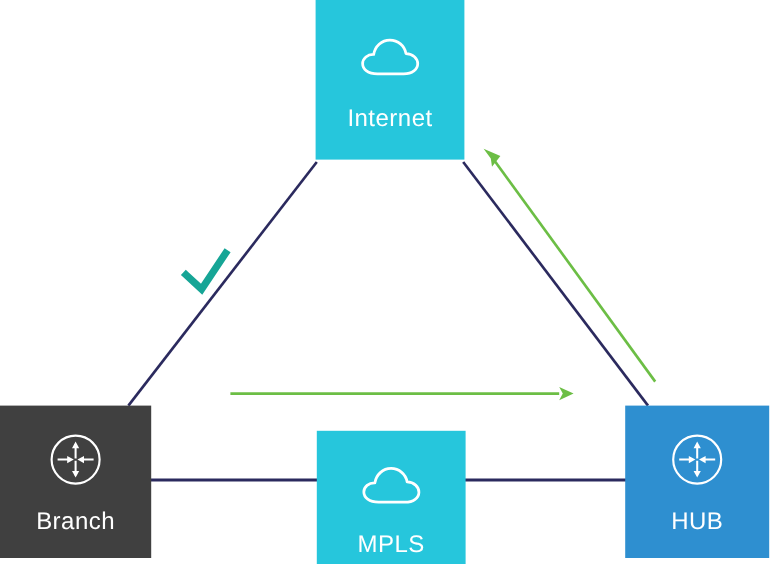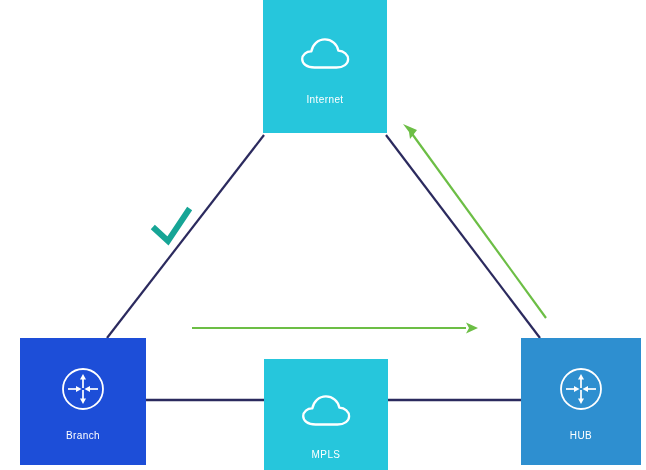--- a/index.html
+++ b/index.html
@@ -32,21 +32,21 @@
     justify-content: center;
     box-sizing: border-box;
   }
   .node-icon {
     display: block;
     line-height: 0;
   }
   .node-label {
     color: #ffffff;
     font-family: "Liberation Sans", sans-serif;
-    font-size: 10px;
+    font-size: 20px;
     letter-spacing: 0.4px;
     text-align: center;
     white-space: nowrap;
   }
   
   #node-internet {
     left: 263px; top: -2px; width: 124px; height: 135px;
   }
   #node-internet .node-icon { margin-top: 10px; }
   #node-internet .node-label { margin-top: 24px; }
@@ -114,21 +114,21 @@
     <span class="node-icon">
       <svg width="54" height="34" viewBox="0 0 54 34" xmlns="http://www.w3.org/2000/svg">
         <path d="M16.5 31.5 C8.6 31.5 4.2 27.6 4.2 23.1 C4.2 18.7 8.3 15.2 13.4 15.4
                  C14.4 8.6 20.0 3.4 26.9 3.4 C33.6 3.4 39.2 8.2 40.3 14.6
                  C46.0 14.9 50.1 18.6 50.1 23.2 C50.1 27.8 45.6 31.5 38.4 31.5 Z" fill="none" stroke="#ffffff" stroke-width="2.3" stroke-linejoin="round"></path>
       </svg>
     </span>
     <span class="node-label">MPLS</span>
   </div>
 
-  <div class="node" id="node-branch" style="background:#1d4ed8;margin-left:20px;">
+  <div class="node" id="node-branch" style="background:#404040;">
     <span class="node-icon">
       <svg width="46" height="46" viewBox="0 0 46 46" xmlns="http://www.w3.org/2000/svg">
         <circle cx="23" cy="23" r="20" fill="none" stroke="#ffffff" stroke-width="1.8"></circle>
 
         <line x1="23" y1="22" x2="23" y2="10" stroke="#ffffff" stroke-width="1.7"></line>
         <path d="M 23 8 L 26 13.5 L 20 13.5 Z" fill="#ffffff"></path>
 
         <line x1="23" y1="24" x2="23" y2="36" stroke="#ffffff" stroke-width="1.7"></line>
         <path d="M 23 38 L 26 32.5 L 20 32.5 Z" fill="#ffffff"></path>
 

